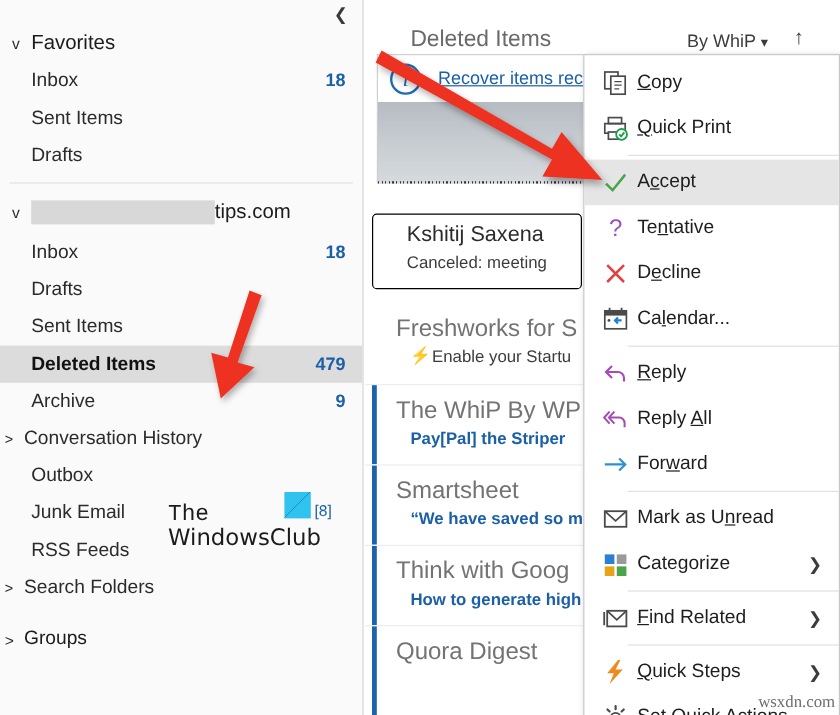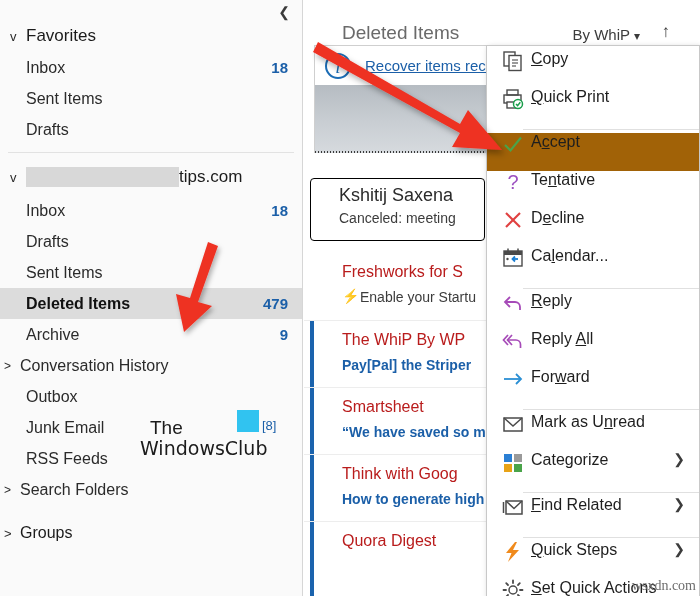--- a/index.html
+++ b/index.html
@@ -93,25 +93,25 @@
 
   
   #watermark {
     position: absolute;
     left: 140px; top: 418px;
     width: 150px;
     text-align: left;
     pointer-events: none;
   }
   #watermark .wm1 {
-    font-family: Liberation Sans, sans-serif;
+    font-family: Liberation Mono, monospace;
     font-size: 19px;
     color: #1b1b1b;
     display: block;
-    margin-left: 10px;
+    margin-left: 0;
     line-height: 20px;
   }
   #watermark .wm2 {
     font-family: "DejaVu Sans", sans-serif;
     font-size: 19px;
     color: #1b1b1b;
     display: block;
     line-height: 20px;
   }
   #watermark .wmlogo {
@@ -242,23 +242,23 @@
     cursor: pointer;
   }
   .msg-row .bar {
     position: absolute;
     left: 6px; top: 0; bottom: 0;
     width: 4px;
     background: #1b63ad;
   }
   .msg-row .sender {
     position: absolute;
-    left: 38px; top: 10px;
-    font-size: 16px;
-    color: #b91c1c;
+    left: 26px; top: 10px;
+    font-size: 20px;
+    color: #737373;
     white-space: nowrap;
   }
   .msg-row .subject {
     position: absolute;
     left: 38px; top: 36px;
     font-size: 14px;
     color: #3c3c3c;
     white-space: nowrap;
   }
   .msg-row .subject.unread {
@@ -280,26 +280,26 @@
     width: 214px;
     background: #ffffff;
     border: 1px solid #c8c8c8;
     box-shadow: 2px 2px 6px rgba(0,0,0,0.22);
     z-index: 20;
     padding-top: 4px;
   }
   .mi {
     position: relative;
     display: flex;
-    align-items: flex-start;
+    align-items: center;
     height: 38px;
     padding-left: 8px;
     cursor: pointer;
   }
-  .mi.hl { background: #a16207; }
+  .mi.hl { background: #e5e5e5; }
   .mi .mic {
     width: 36px;
     flex: 0 0 36px;
     display: flex;
     align-items: center;
     justify-content: center;
   }
   .mi .mlabel {
     font-size: 16px;
     color: #1e1e1e;

